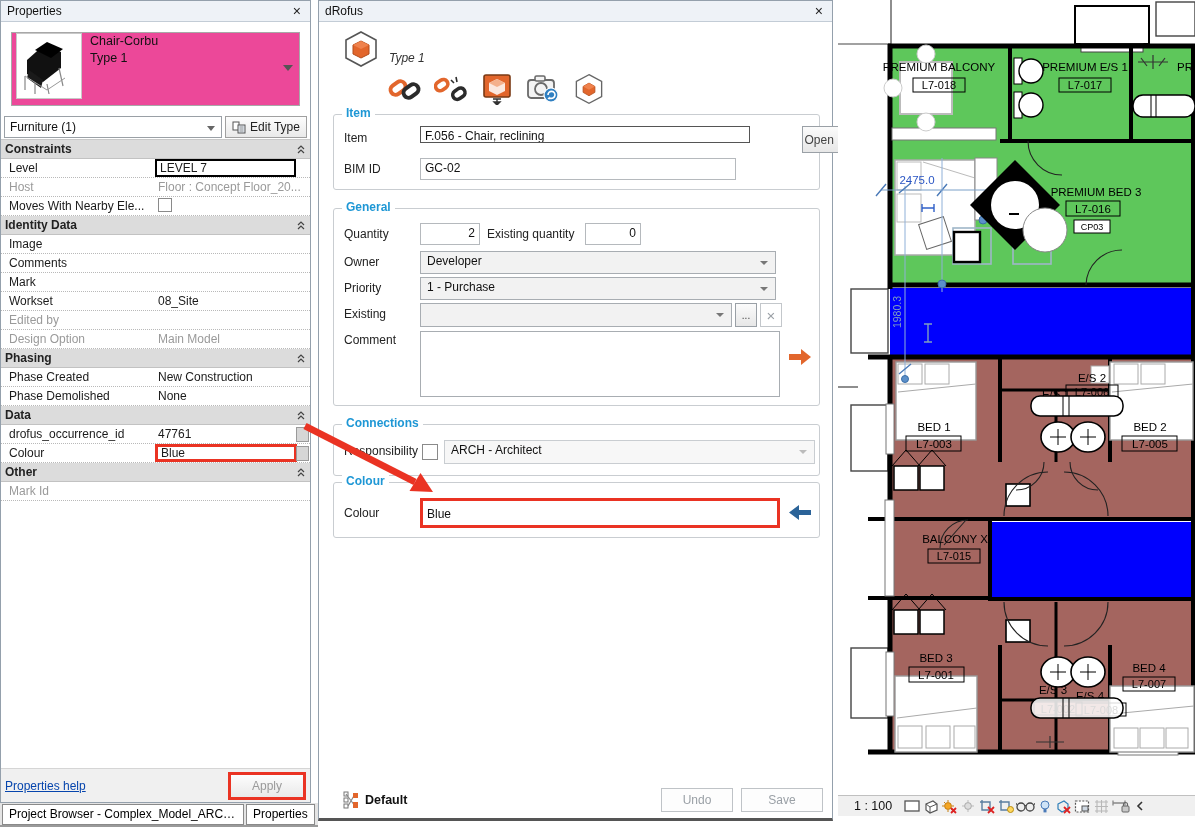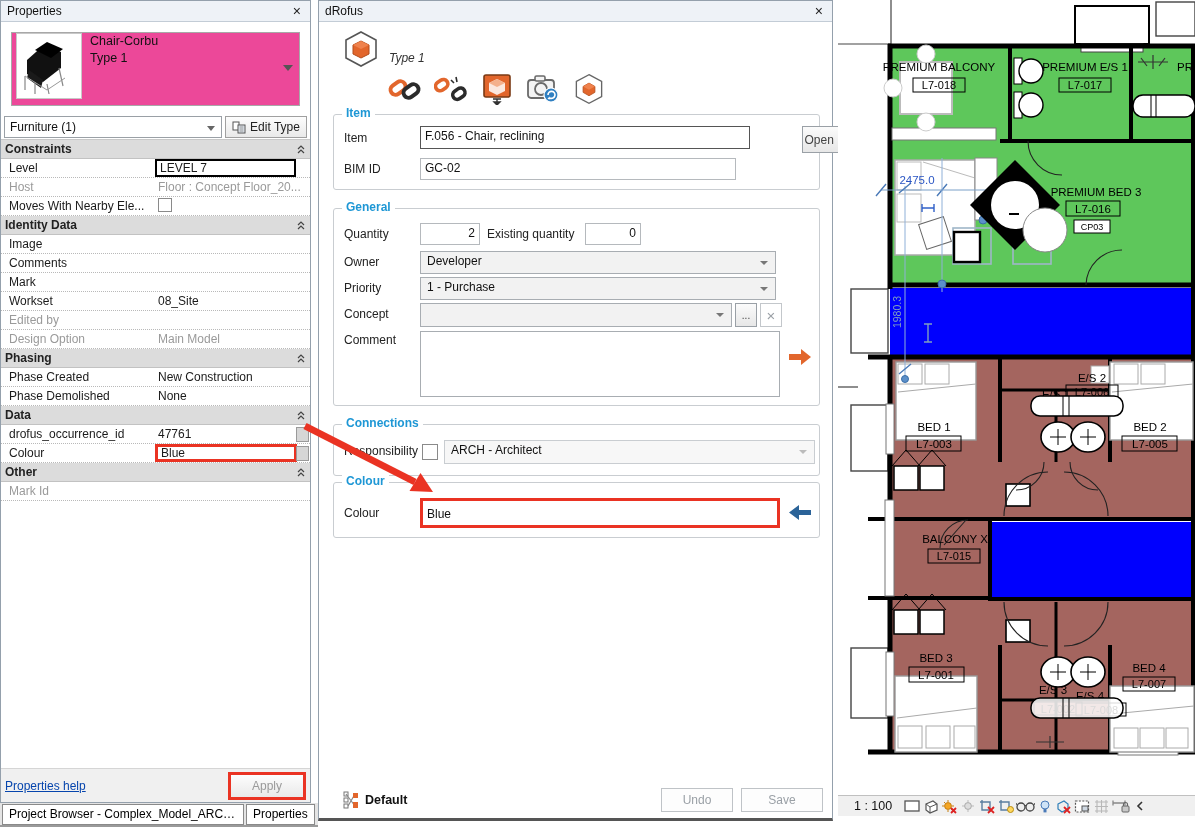--- a/index.html
+++ b/index.html
@@ -300,37 +300,37 @@
             <polygon points="18,2 33,10 33,28 18,36 3,28 3,10" fill="none" stroke="#666" stroke-width="1.6"></polygon>
             <polygon points="18,12 25,16 25,23 18,27 11,23 11,16" fill="#e2662c" stroke="#b34d1c"></polygon>
             <polygon points="18,12 25,16 18,20 11,16" fill="#ef824d"></polygon>
           </svg>
         </span>
       </div>
 
       <div class="group" style="top:92px;height:76px;">
         <span class="legend">Item</span>
         <span class="f-label" style="left:10px;top:16px;">Item</span>
-        <div class="f-input" style="left:86px;top:11px;width:330px;height:23px;border-color:#555;">F.056 - Chair, reclining</div>
+        <div class="f-input" style="left:86px;top:11px;width:330px;height:17px;border-color:#555;">F.056 - Chair, reclining</div>
         <div class="small-btn" style="left:420px;top:11px;width:61px;height:27px;font-size:12px;margin-left:48px;">Open Item</div>
         <span class="f-label" style="left:10px;top:47px;">BIM ID</span>
         <div class="f-input ro" style="left:86px;top:43px;width:316px;height:22px;">GC-02</div>
       </div>
 
       <div class="group" style="top:186px;height:198px;">
         <span class="legend">General</span>
         <span class="f-label" style="left:10px;top:18px;">Quantity</span>
         <div class="f-input ro f-num" style="left:86px;top:14px;width:60px;height:22px;">2</div>
         <span class="f-label" style="left:153px;top:18px;">Existing quantity</span>
         <div class="f-input ro f-num" style="left:251px;top:14px;width:56px;height:22px;">0</div>
         <span class="f-label" style="left:10px;top:46px;">Owner</span>
         <div class="f-select" style="left:86px;top:42px;width:356px;height:23px;">Developer</div>
         <span class="f-label" style="left:10px;top:72px;">Priority</span>
         <div class="f-select" style="left:86px;top:68px;width:356px;height:23px;">1  - Purchase</div>
-        <span class="f-label" style="left:10px;top:98px;">Concept</span>
+        <span class="f-label" style="left:10px;top:98px;">Existing</span>
         <div class="f-select" style="left:86px;top:94px;width:312px;height:24px;"></div>
         <div class="small-btn" style="left:401px;top:94px;width:22px;height:24px;">...</div>
         <div class="small-btn clear-btn" style="left:426px;top:94px;width:22px;height:24px;">×</div>
         <span class="f-label" style="left:10px;top:124px;">Comment</span>
         <div class="f-area" style="left:86px;top:122px;width:360px;height:66px;"></div>
         <svg style="position:absolute;left:455px;top:140px;" width="22" height="16" viewBox="0 0 22 16">
           <polygon points="0,5 12,5 12,0 22,8 12,16 12,11 0,11" fill="#e2662c"></polygon>
         </svg>
       </div>
 

